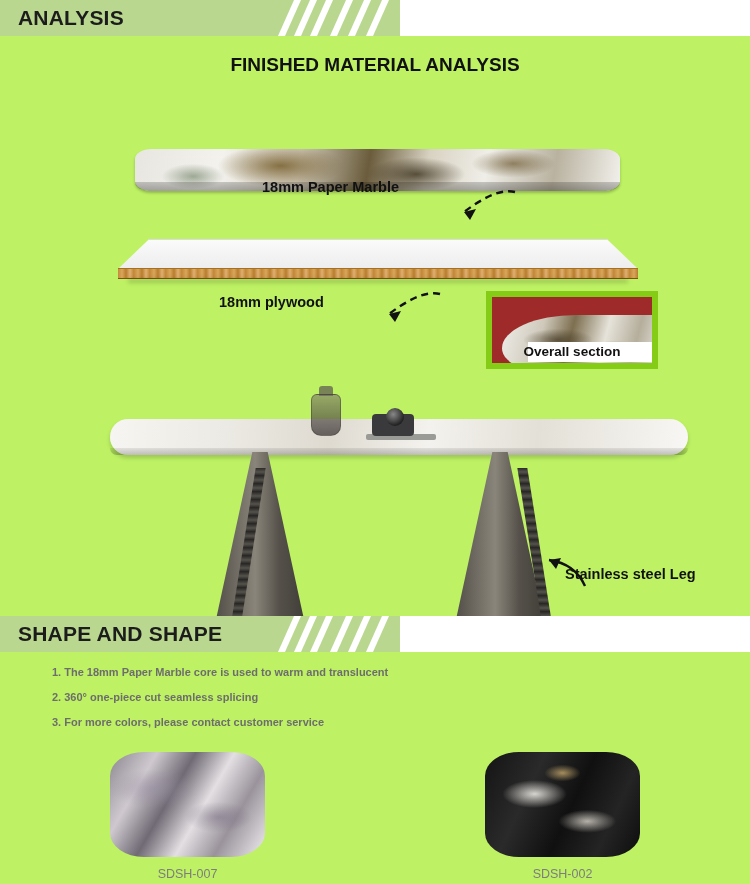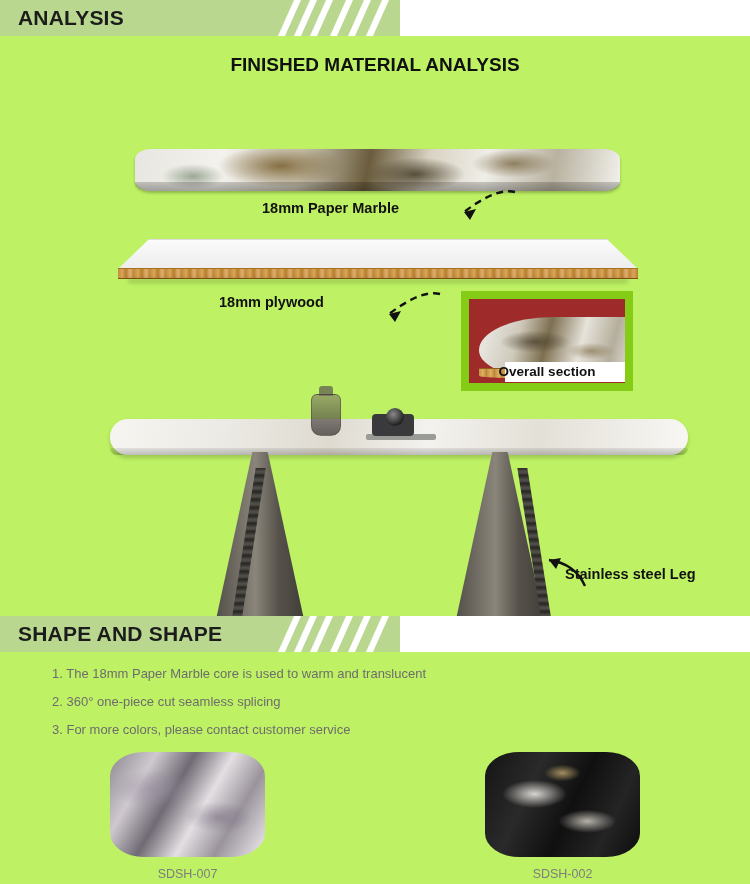--- a/index.html
+++ b/index.html
@@ -107,33 +107,33 @@
   }
 
   
   .lbl {
     position: absolute;
     font-size: 14.5px;
     font-weight: bold;
     color: #111;
     white-space: nowrap;
   }
-  .lbl-marble { left: 262px; top: 164px; }
+  .lbl-marble { left: 262px; top: 143px; }
   .lbl-plywood { left: 219px; top: 258px; }
   .lbl-leg { left: 565px; top: 530px; }
 
   .arrow { position: absolute; }
 
   
   .inset {
     position: absolute;
-    left: 461px; top: 255px;
-    width: 172px; height: 100px;
+    left: 486px; top: 255px;
+    width: 172px; height: 78px;
     background: #9e2a2a;
-    border: 8px solid #84cc16;
+    border: 6px solid #84cc16;
     overflow: hidden;
   }
   .inset-shape {
     position: absolute;
     left: 10px; top: 18px;
     width: 160px; height: 62px;
     background:
       radial-gradient(ellipse 50px 16px at 35% 40%, rgba(70,60,40,0.75) 0%, rgba(70,60,40,0) 70%),
       radial-gradient(ellipse 34px 12px at 70% 55%, rgba(120,100,60,0.6) 0%, rgba(120,100,60,0) 70%),
       linear-gradient(105deg, #efeeea 0%, #cfc9bb 25%, #7d6f50 42%, #e6e3da 62%, #b5ae9c 80%, #f3f2ee 100%);
@@ -229,24 +229,25 @@
     left: 366px; top: 398px;
     width: 70px; height: 6px;
     background: #9a9a96;
     border-radius: 2px;
   }
 
   
   .s2 { position: relative; }
   .notes { position: absolute; left: 52px; top: 14px; }
   .note {
-    font-size: 13px;
+    font-size: 11px;
     color: #6d6d6d;
     margin-bottom: 13px;
     white-space: nowrap;
+    font-weight: bold;
   }
   .swatches {
     position: absolute;
     left: 0; top: 100px;
     width: 750px;
     display: flex;
     justify-content: space-around;
   }
   .swatch-cell { width: 200px; text-align: center; }
   .swatch {

